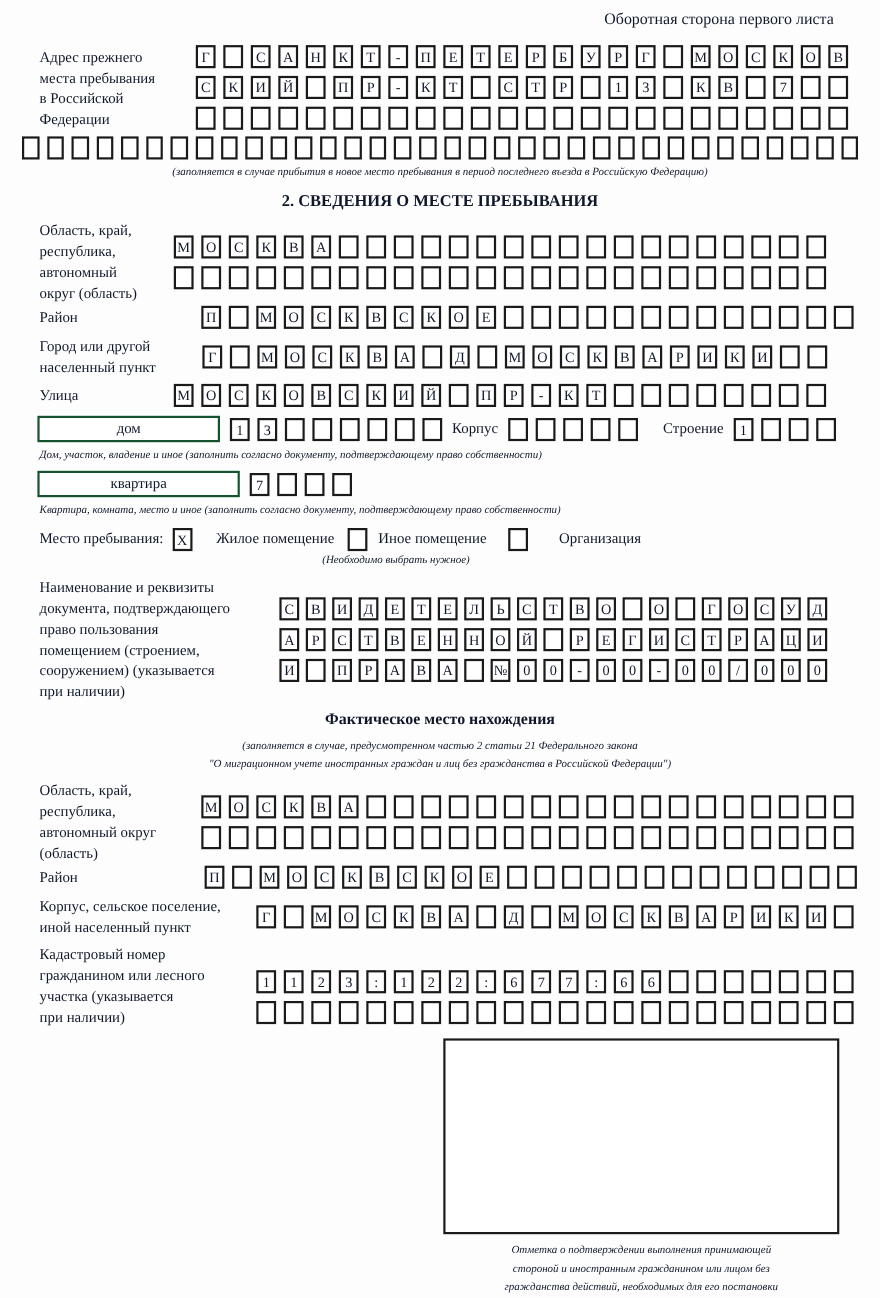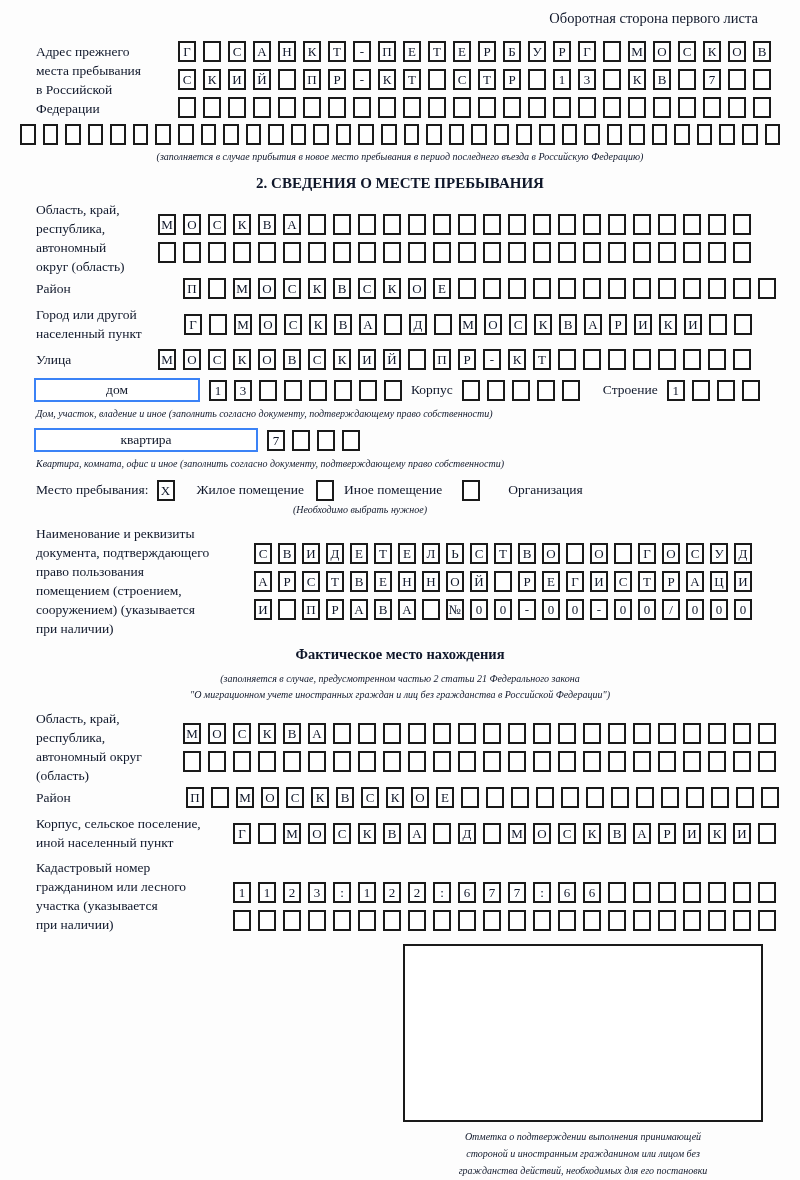--- a/index.html
+++ b/index.html
@@ -12,21 +12,21 @@
   .grid{display:flex;flex-direction:column;gap:7px;}
   .box-row{display:flex;gap:7px;}
   .box{width:18px;height:21px;border:2px solid #1a1a1a;box-sizing:border-box;
        display:flex;align-items:center;justify-content:center;
        font-size:13px;line-height:1;background:#fff;}
   .small .box{width:16px;}
   .tight .box-row{gap:6px;}
   .caption{font-size:10px;line-height:16px;font-style:italic;}
   .center{text-align:center;}
   .title{font-weight:bold;font-size:15px;text-align:center;}
-  .wide-box{border:2px solid #3b82f6;box-sizing:border-box;height:24px;background:#fff;
+  .wide-box{border:2px solid #14532d;box-sizing:border-box;height:24px;background:#fff;
        display:flex;align-items:center;justify-content:center;font-size:13.5px;}
   .inline-lbl{font-size:13.5px;line-height:24px;}
   .mark-box{border:2px solid #1a1a1a;background:#fff;width:360px;height:178px;box-sizing:border-box;}
   .mt2{margin-top:2px;gap:25px;}.mt4{margin-top:4px;}.mt6{margin-top:6px;}.mt8{margin-top:8px;}
   .mt10{margin-top:10px;}.mt14{margin-top:14px;}
 </style>
 </head>
 <body>
 
 <div class="page">
@@ -358,31 +358,31 @@
           <div class="box filled">1</div>
           <div class="box"></div>
           <div class="box"></div>
           <div class="box"></div>
         </div>
       </div>
   </div>
   <div class="caption mt4" style="margin-left:16px">Дом, участок, владение и иное (заполнить согласно документу, подтверждающему право собственности)</div>
 
   <div class="frow mt6" style="margin-left:14px;gap:9px">
-    <div class="wide-box" style="width:224px">квартира</div>
+    <div class="wide-box" style="width:184px">квартира</div>
     <div class="grid" style="margin-top:1px">
         <div class="box-row">
           <div class="box filled">7</div>
           <div class="box"></div>
           <div class="box"></div>
           <div class="box"></div>
         </div>
       </div>
   </div>
-  <div class="caption mt4" style="margin-left:16px">Квартира, комната, офис и иное (заполнить согласно документу, подтверждающему право собственности)</div>
+  <div class="caption mt4" style="margin-left:16px">Квартира, комната, место и иное (заполнить согласно документу, подтверждающему право собственности)</div>
 
   <div class="frow mt6" style="margin-left:16px;align-items:center">
     <div class="inline-lbl">Место пребывания:</div>
     <div class="box" style="margin-left:8px">X</div>
     <div class="inline-lbl" style="margin-left:22px">Жилое помещение</div>
     <div class="box" style="margin-left:12px"></div>
     <div class="inline-lbl" style="margin-left:10px">Иное помещение</div>
     <div class="box" style="margin-left:20px"></div>
     <div class="inline-lbl" style="margin-left:28px">Организация</div>
   </div>

